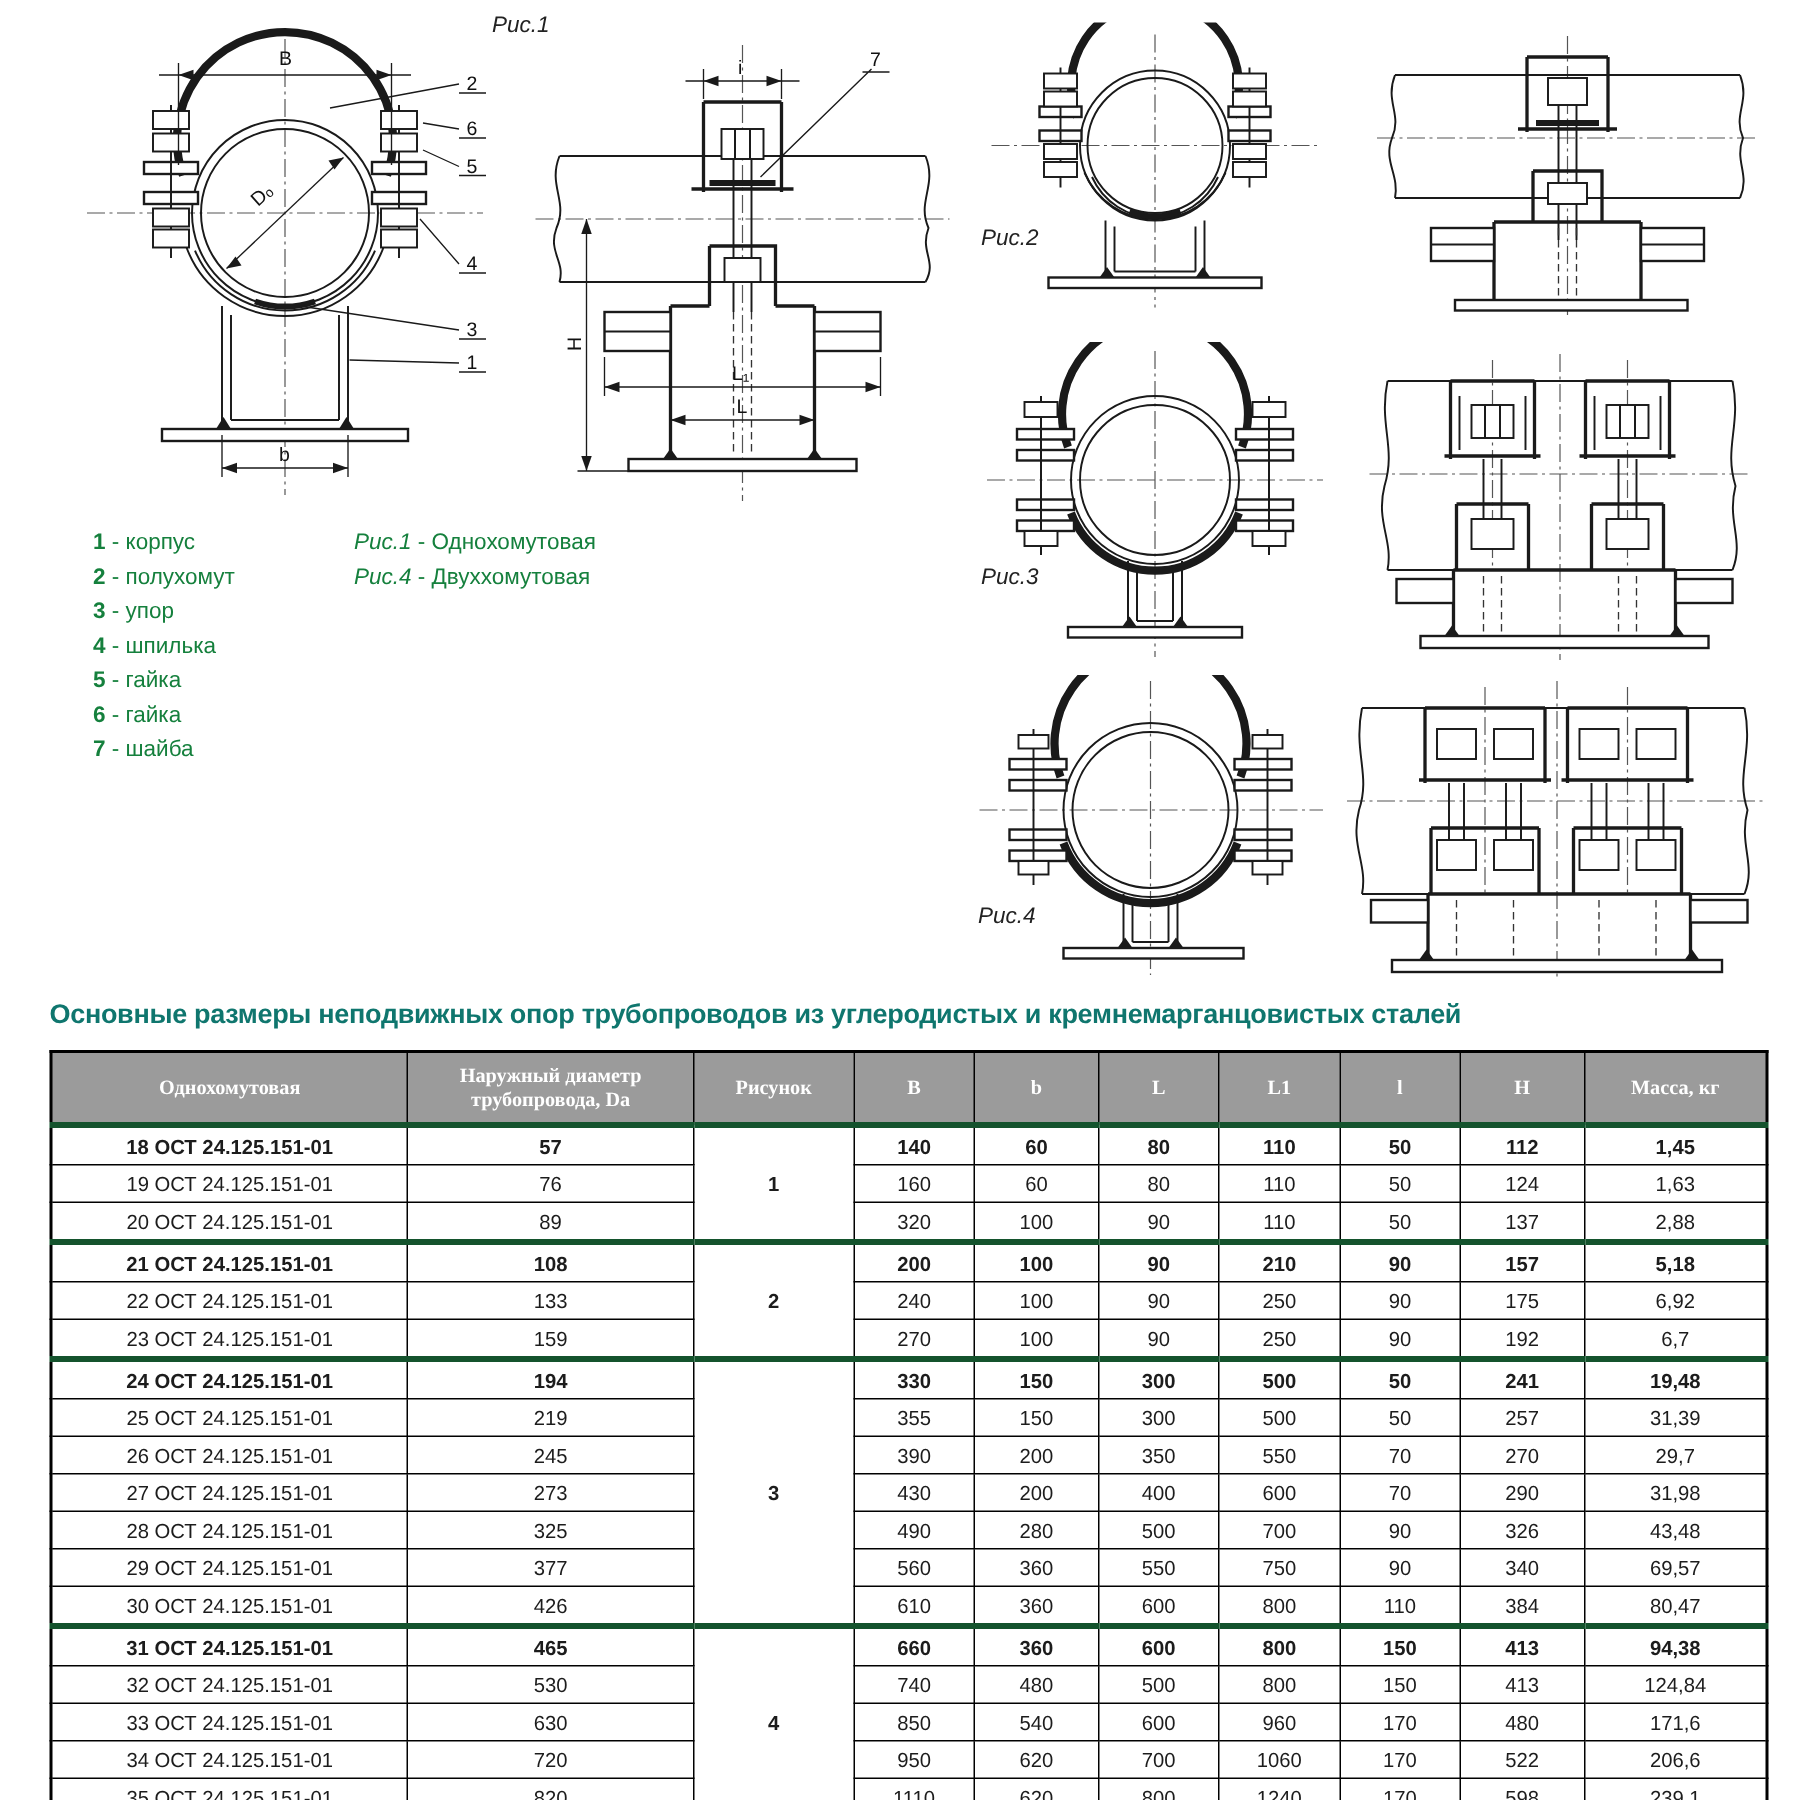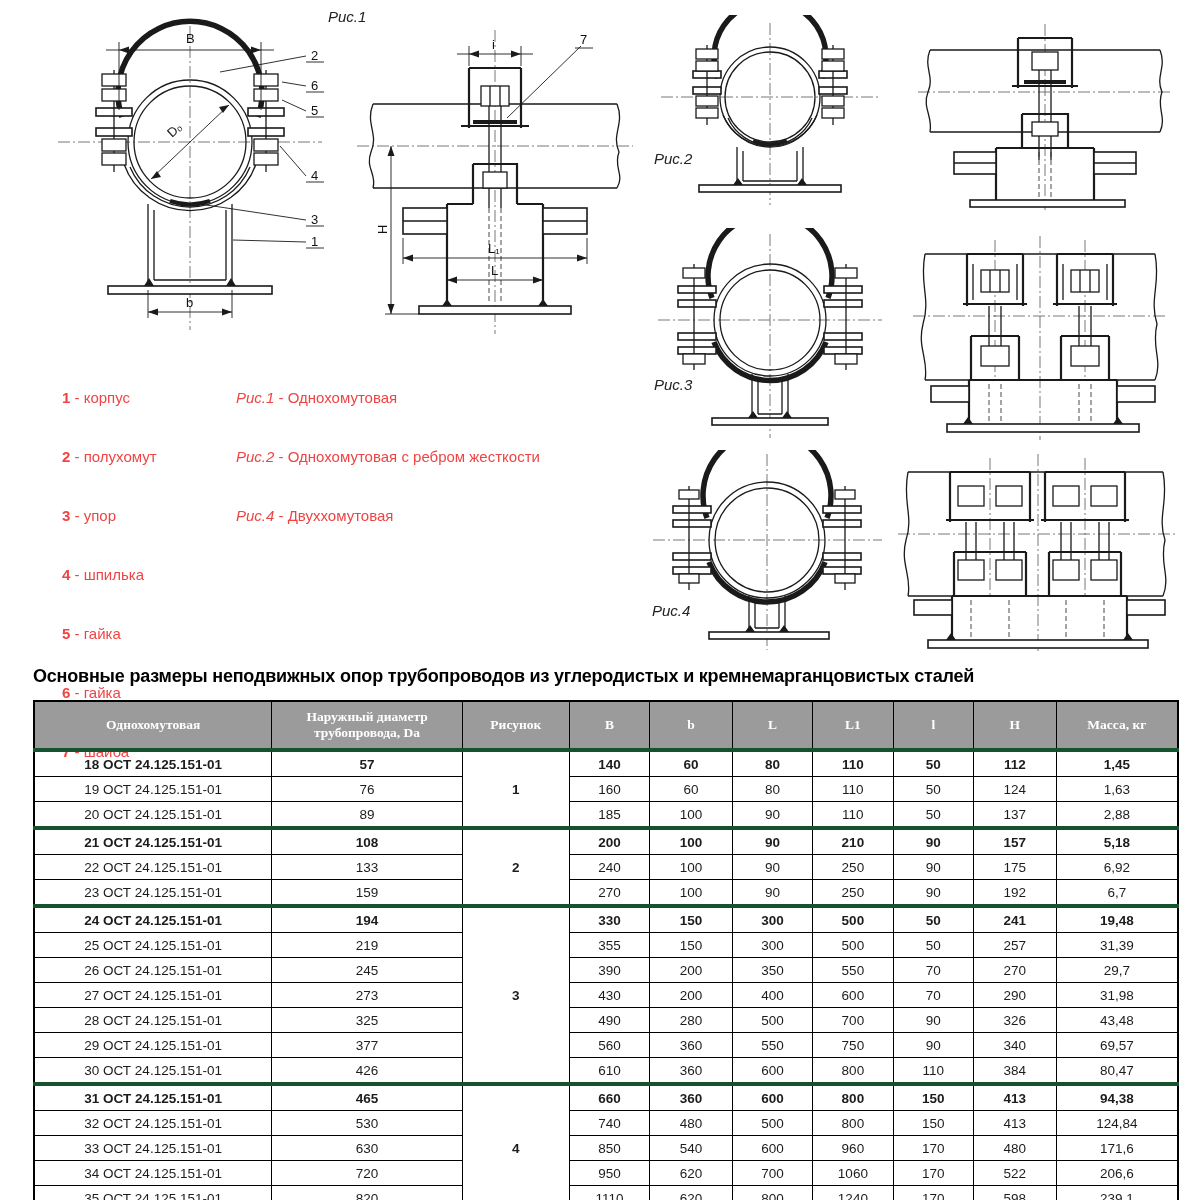--- a/index.html
+++ b/index.html
@@ -13,25 +13,25 @@
   .s5 {stroke:#1a1a1a;fill:none;stroke-width:5.5;}
   .cl {stroke:#555;fill:none;stroke-width:.8;stroke-dasharray:12 3 2 3;}
   .hid{stroke:#333;fill:none;stroke-width:.9;stroke-dasharray:5 3;}
   .dim{stroke:#1a1a1a;fill:none;stroke-width:.9;}
   .fil{fill:#1a1a1a;stroke:none;}
   .nut{stroke:#1a1a1a;fill:#fff;stroke-width:1.3;}
   .plate{stroke:#1a1a1a;fill:#fff;stroke-width:1.6;}
   text.t{font:13px "Liberation Sans",sans-serif;fill:#111;}
   .figcap{font:italic 15px "Liberation Sans",sans-serif;color:#222;}
   
-  .legend-row{height:23px;line-height:23px;font-size:15px;color:#ef4444;margin-top:36px;}
+  .legend-row{height:23px;line-height:23px;font-size:15px;color:#15803d;}
   .legend-row .lnum{font-weight:bold;}
   .legend-row .lfig{font-style:italic;}
   
-  .tbl-title{font-size:18px;font-weight:bold;letter-spacing:-.2px;color:#000000;white-space:nowrap;}
+  .tbl-title{font-size:18px;font-weight:bold;letter-spacing:-.2px;color:#0f766e;white-space:nowrap;}
   
   table.dims{border-collapse:collapse;width:1146px;table-layout:fixed;
              border:2px solid #000;font-family:"Liberation Sans",sans-serif;}
   table.dims th{background:#9b9b9b;color:#fff;font-family:"Liberation Serif",serif;
                 font-weight:bold;font-size:13.5px;border:1px solid #000;border-bottom:2px solid #000;
                 height:46px;padding:0 3px;}
   table.dims td{border:1px solid #000;height:24px;padding:0 2px;text-align:center;
                 font-size:13.5px;color:#1c1c1c;}
   table.dims tr.group-start td{border-top:4px solid #14532d;font-weight:bold;}
 </style>
@@ -325,21 +325,20 @@
       <div class="legend-row"><span class="lnum">1</span><span> - </span><span>корпус</span></div>
       <div class="legend-row"><span class="lnum">2</span><span> - </span><span>полухомут</span></div>
       <div class="legend-row"><span class="lnum">3</span><span> - </span><span>упор</span></div>
       <div class="legend-row"><span class="lnum">4</span><span> - </span><span>шпилька</span></div>
       <div class="legend-row"><span class="lnum">5</span><span> - </span><span>гайка</span></div>
       <div class="legend-row"><span class="lnum">6</span><span> - </span><span>гайка</span></div>
       <div class="legend-row"><span class="lnum">7</span><span> - </span><span>шайба</span></div>
     </div>
   <div class="abs" style="left:236px;top:350px">
       <div class="legend-row"><span class="lfig">Рис.1</span><span> - </span><span>Однохомутовая</span></div>
-      <div class="legend-row"><span class="lfig">Рис.2</span><span> - </span><span>Однохомутовая с ребром жесткости</span></div>
       <div class="legend-row"><span class="lfig">Рис.4</span><span> - </span><span>Двуххомутовая</span></div>
     </div>
 
   <div class="abs tbl-title" style="left:33px;top:666px">Основные размеры неподвижных опор трубопроводов из углеродистых и кремнемарганцовистых сталей</div>
 
   <table class="dims abs" style="left:33px;top:700px">
     <colgroup>
       <col style="width:20.7%">
         <col style="width:16.6%">
         <col style="width:9.3%">
@@ -385,21 +384,21 @@
           <td>60</td>
           <td>80</td>
           <td>110</td>
           <td>50</td>
           <td>124</td>
           <td>1,63</td>
         </tr>
         <tr>
           <td>20 ОСТ 24.125.151-01</td>
           <td>89</td>
-          <td>185</td>
+          <td>320</td>
           <td>100</td>
           <td>90</td>
           <td>110</td>
           <td>50</td>
           <td>137</td>
           <td>2,88</td>
         </tr>
         <tr class="group-start">
           <td>21 ОСТ 24.125.151-01</td>
           <td>108</td>

